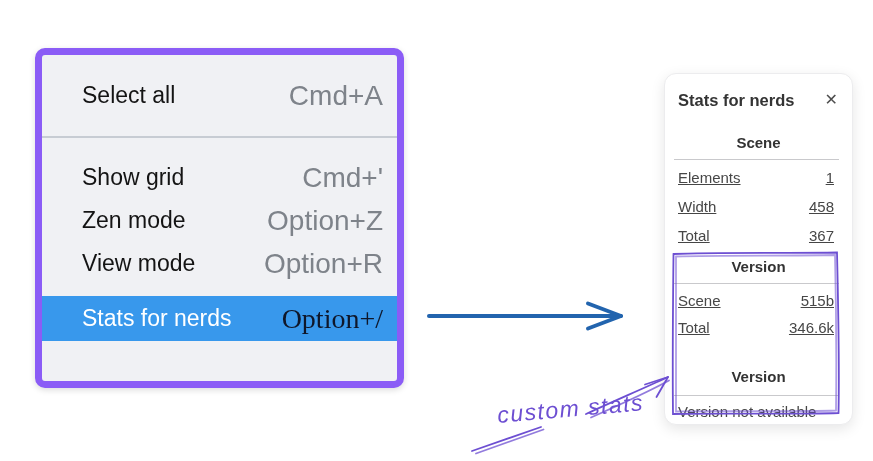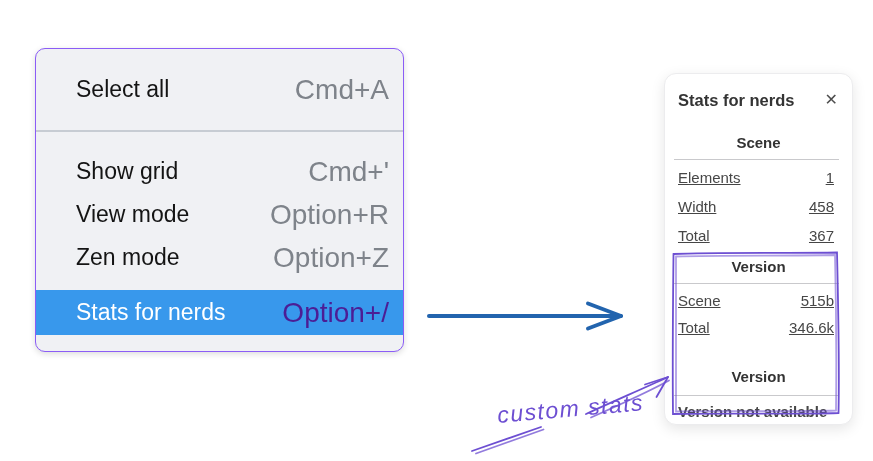--- a/index.html
+++ b/index.html
@@ -4,35 +4,35 @@
 <style>
   * { margin:0; padding:0; box-sizing:border-box; }
   html,body { background:#ffffff; }
   body { font-family:"Liberation Sans", sans-serif; }
   .canvas {
     position:relative; width:873px; height:461px; background:#ffffff; overflow:hidden;
   }
 
   
   .menu {
-    position:absolute; left:35px; top:48px; width:369px; height:304px;
-    background:#f0f1f4; border:1px solid #8b5cf6; border-radius:10px;
+    position:absolute; left:35px; top:48px; width:369px; height:340px;
+    background:#f0f1f4; border:7px solid #8b5cf6; border-radius:10px;
     box-shadow:0 2px 6px rgba(0,0,0,.14);
     padding-top:19px; overflow:hidden;
   }
   .menu-row {
     height:43px; display:flex; align-items:center; justify-content:space-between;
     padding:0 14px 0 40px; font-size:23px; color:#141414; cursor:default;
   }
   .menu-row .shortcut { color:#7e838a; font-size:28px; }
   .menu-divider { height:2px; background:#c7ccd3; margin:19px 0 18px 0; }
   .menu-row.highlight {
     margin-top:11px; height:45px; background:#3898ec; color:#ffffff;
   }
-  .menu-row.highlight .shortcut { color:#4c1d95; }
+  .menu-row.highlight .shortcut { color:#0f172a;font-family:Liberation Serif, serif; }
 
   
   .panel {
     position:absolute; left:664px; top:73px; width:189px; height:352px;
     background:#ffffff; border:1px solid #ececee; border-radius:12px;
     box-shadow:0 4px 14px rgba(0,0,0,.10);
     color:#454545; font-size:15px;
   }
   .panel-header {
     display:flex; align-items:center; justify-content:space-between;
@@ -48,21 +48,21 @@
   .sec-header.tight { margin-top:7px; }
   .sec-header.version { margin-top:26px; }
   .sec-divider { height:1px; background:#c9c9cc; margin:6px 13px 0 9px; border:none; }
   .sec-divider.v { margin-top:8px; }
   .stat-row {
     height:29px; display:flex; align-items:center; justify-content:space-between;
     padding:0 18px 0 13px; color:#474747;
   }
   .stat-rows { margin-top:3px;text-decoration:underline; }
   .stat-rows.storage .stat-row { height:27px; }
-  .stat-note { margin-top:2px; line-height:28px; padding-left:13px; color:#474747;font-weight:bold; }
+  .stat-note { margin-top:2px; line-height:28px; padding-left:13px; color:#474747; }
 
   
   .overlay { position:absolute; left:0; top:0; width:873px; height:461px; pointer-events:none; }
   .custom-stats {
     position:absolute; left:497px; top:395px; width:160px;
     font-size:23px; font-style:italic; letter-spacing:1.5px;
     color:#6d4fd2; transform:rotate(-5deg); white-space:nowrap;
   }
 </style>
 </head>
@@ -74,26 +74,26 @@
     <div class="menu-row">
       <span>Select all</span>
       <span class="shortcut">Cmd+A</span>
     </div>
     <div class="menu-divider"></div>
     <div class="menu-row">
       <span>Show grid</span>
       <span class="shortcut">Cmd+'</span>
     </div>
     <div class="menu-row">
+      <span>Zen mode</span>
+      <span class="shortcut">Option+Z</span>
+    </div>
+    <div class="menu-row">
       <span>View mode</span>
       <span class="shortcut">Option+R</span>
-    </div>
-    <div class="menu-row">
-      <span>Zen mode</span>
-      <span class="shortcut">Option+Z</span>
     </div>
     <div class="menu-row highlight">
       <span>Stats for nerds</span>
       <span class="shortcut">Option+/</span>
     </div>
   </div>
 
   <div class="panel">
     <div class="panel-header">
       <span class="panel-title">Stats for nerds</span>

